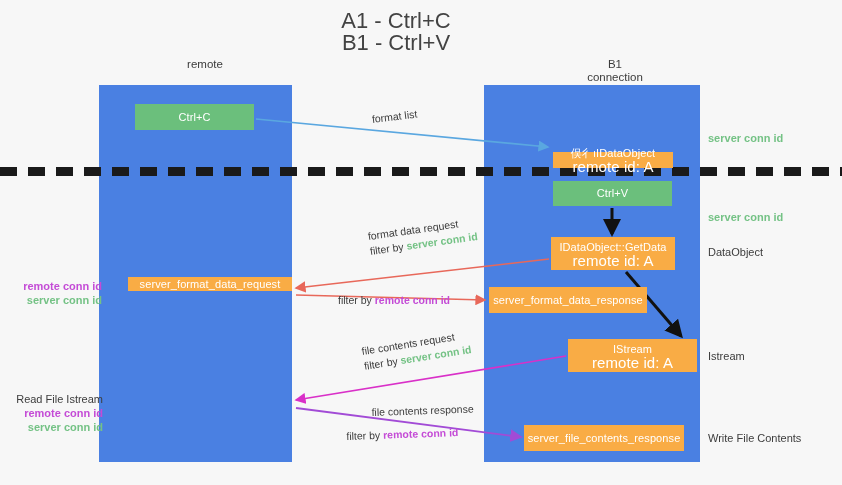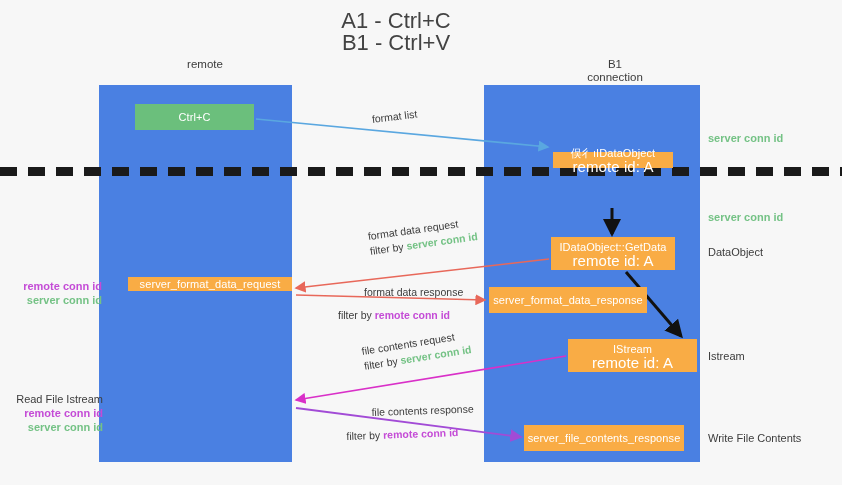--- a/index.html
+++ b/index.html
@@ -210,20 +210,23 @@
 
   <div class="abs node green" id="n-ctrlc">
     <div>Ctrl+C</div>
   </div>
 
   <div class="abs node orange" id="n-idataobj">
     <div>俣彳ıIDataObject</div>
     <div class="l2">remote id: A</div>
   </div>
 
+  <div class="abs node green" id="n-ctrlv">
+    <div>Ctrl+V</div>
+  </div>
 
   <div class="abs node orange" id="n-getdata">
     <div>IDataObject::GetData</div>
     <div class="l2">remote id: A</div>
   </div>
 
   <div class="abs node orange" id="n-istream">
     <div>IStream</div>
     <div class="l2">remote id: A</div>
   </div>
@@ -244,21 +247,20 @@
   <div class="abs edge-label" id="el-formatlist">
     <div>format list</div>
   </div>
 
   <div class="abs edge-label" id="el-fdreq">
     <div>format data request</div>
     <div><span>filter by </span><span class="green-t">server conn id</span></div>
   </div>
 
   <div class="abs edge-label" id="el-fdres">
-    <div class="row1">format data response</div>
     <div class="row2"><span>filter by </span><span class="purple-t">remote conn id</span></div>
   </div>
 
   <div class="abs edge-label" id="el-fcreq">
     <div>file contents request</div>
     <div><span>filter by </span><span class="green-t">server conn id</span></div>
   </div>
 
   <div class="abs edge-label" id="el-fcres">
     <div class="row1">file contents response</div>

